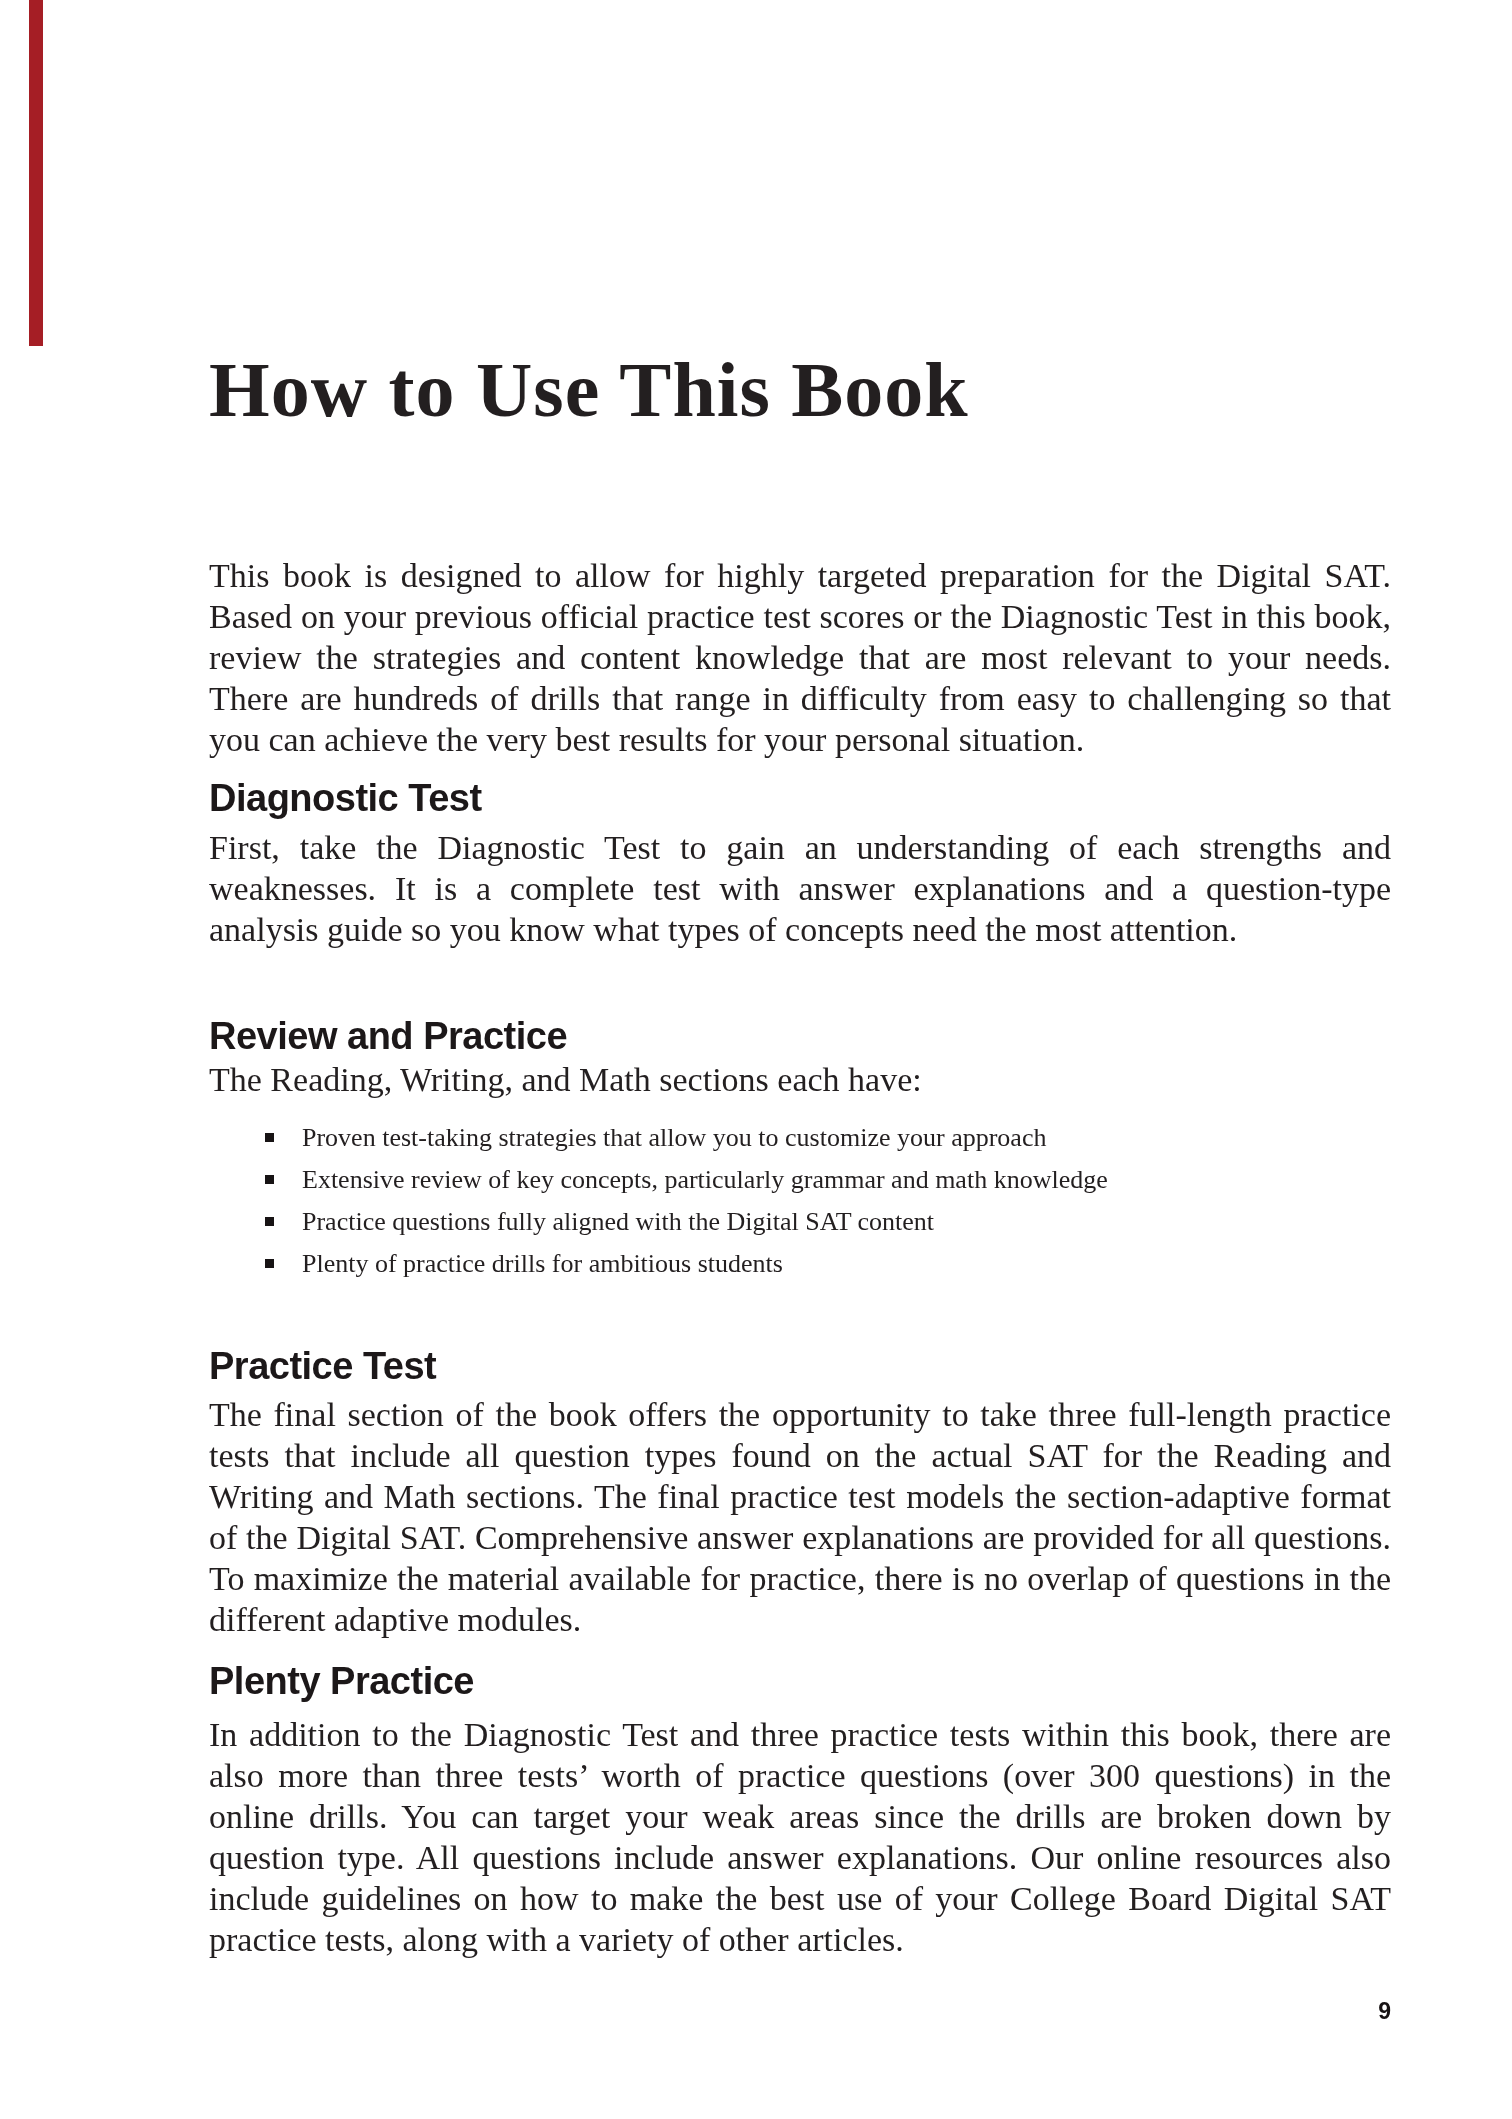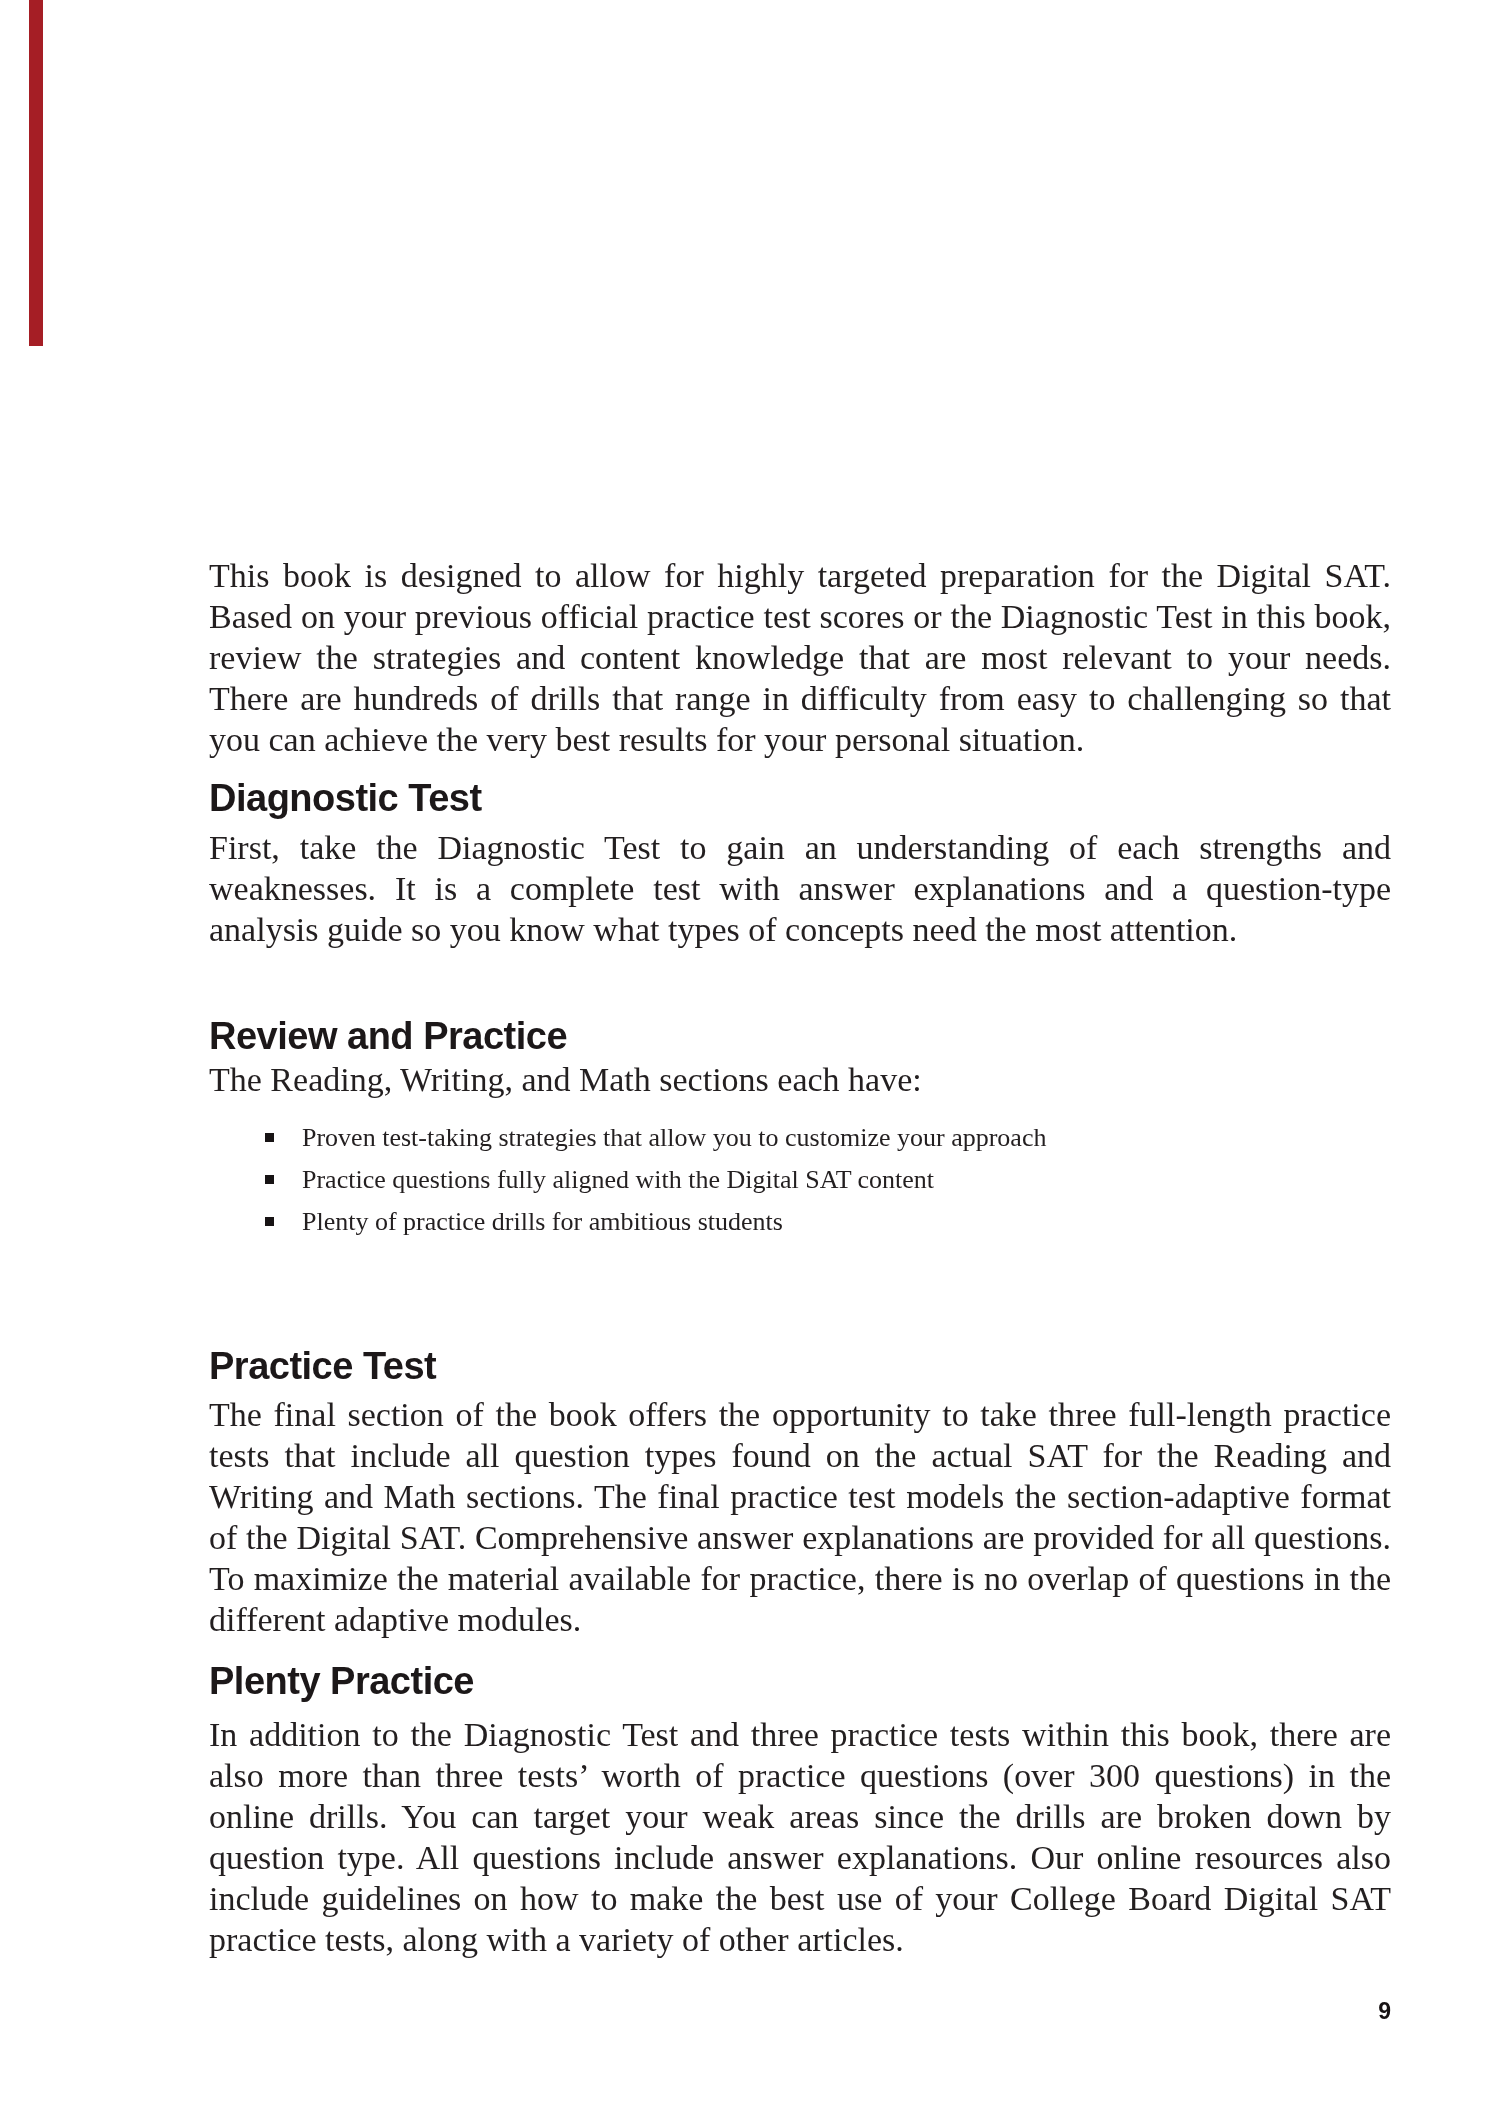--- a/index.html
+++ b/index.html
@@ -78,33 +78,38 @@
     color:#171314;
   }
 </style>
 </head>
 <body>
 
 <div class="page">
 
   <div class="edge-tab"></div>
 
+  <h1 class="col title">How to Use This Book</h1>
 
   <p class="col body intro">This book is designed to allow for highly targeted preparation for the Digital SAT. Based on your previous official practice test scores or the Diagnostic Test in this book, review the strategies and content knowledge that are most relevant to your needs. There are hundreds of drills that range in difficulty from easy to challenging so that you can achieve the very best results for your personal situation.</p>
 
   <h2 class="col h2 s1h">Diagnostic Test</h2>
   <p class="col body s1p">First, take the Diagnostic Test to gain an understanding of each strengths and weaknesses. It is a complete test with answer explanations and a question-type analysis guide so you know what types of concepts need the most attention.</p>
 
   <h2 class="col h2 s2h">Review and Practice</h2>
   <p class="col body s2p">The Reading, Writing, and Math sections each have:</p>
 
   <ul class="col bullets">
     <li class="bullet-item">
       <span class="blt"></span>
       <span>Proven test-taking strategies that allow you to customize your approach</span>
+    </li>
+    <li class="bullet-item">
+      <span class="blt"></span>
+      <span>Extensive review of key concepts, particularly grammar and math knowledge</span>
     </li>
     <li class="bullet-item">
       <span class="blt"></span>
       <span>Practice questions fully aligned with the Digital SAT content</span>
     </li>
     <li class="bullet-item">
       <span class="blt"></span>
       <span>Plenty of practice drills for ambitious students</span>
     </li>
   </ul>

